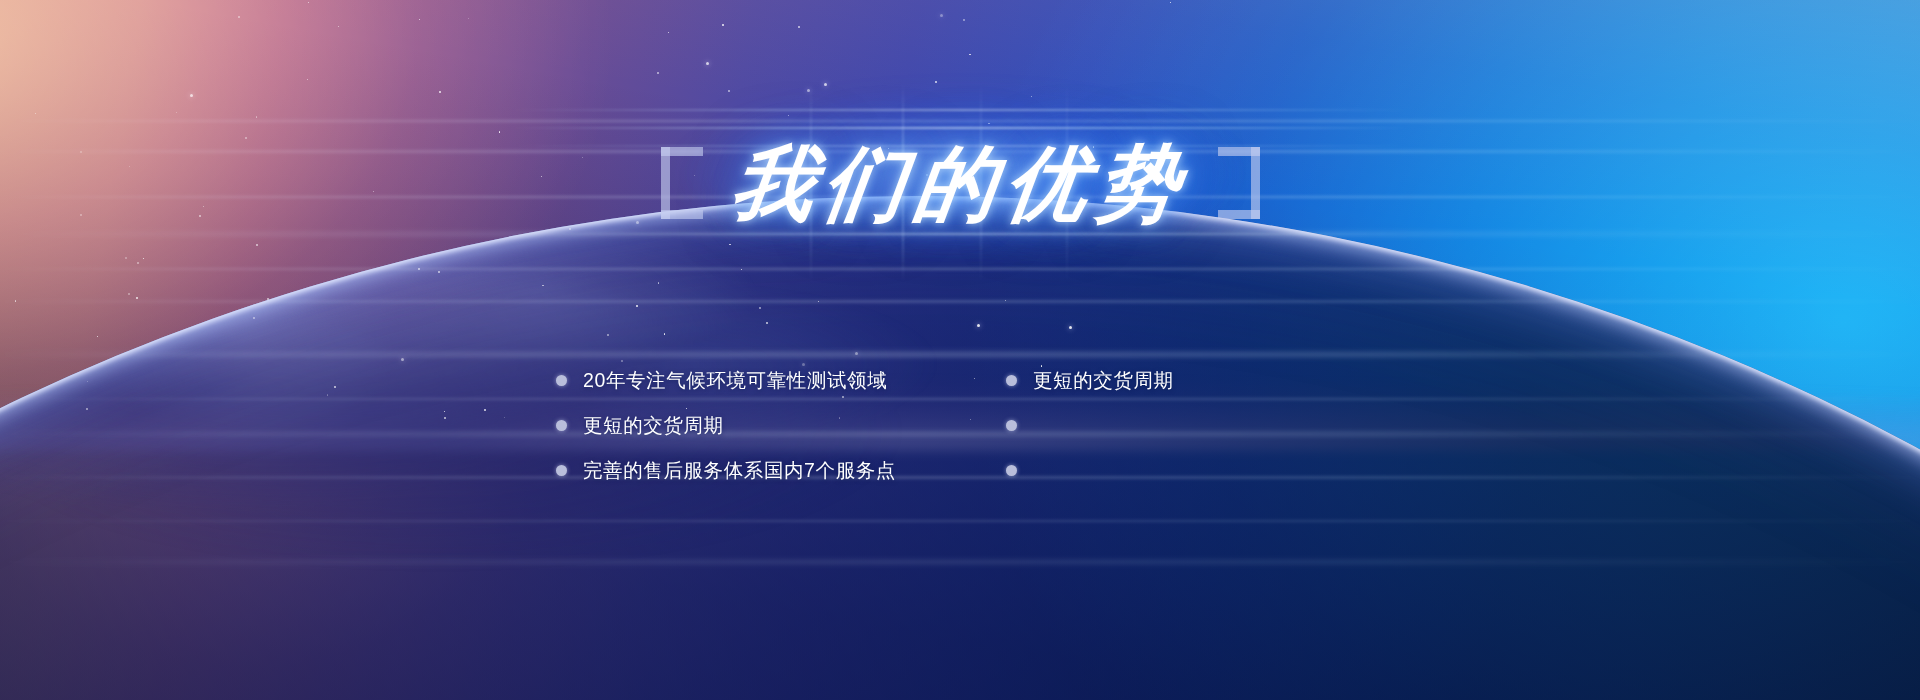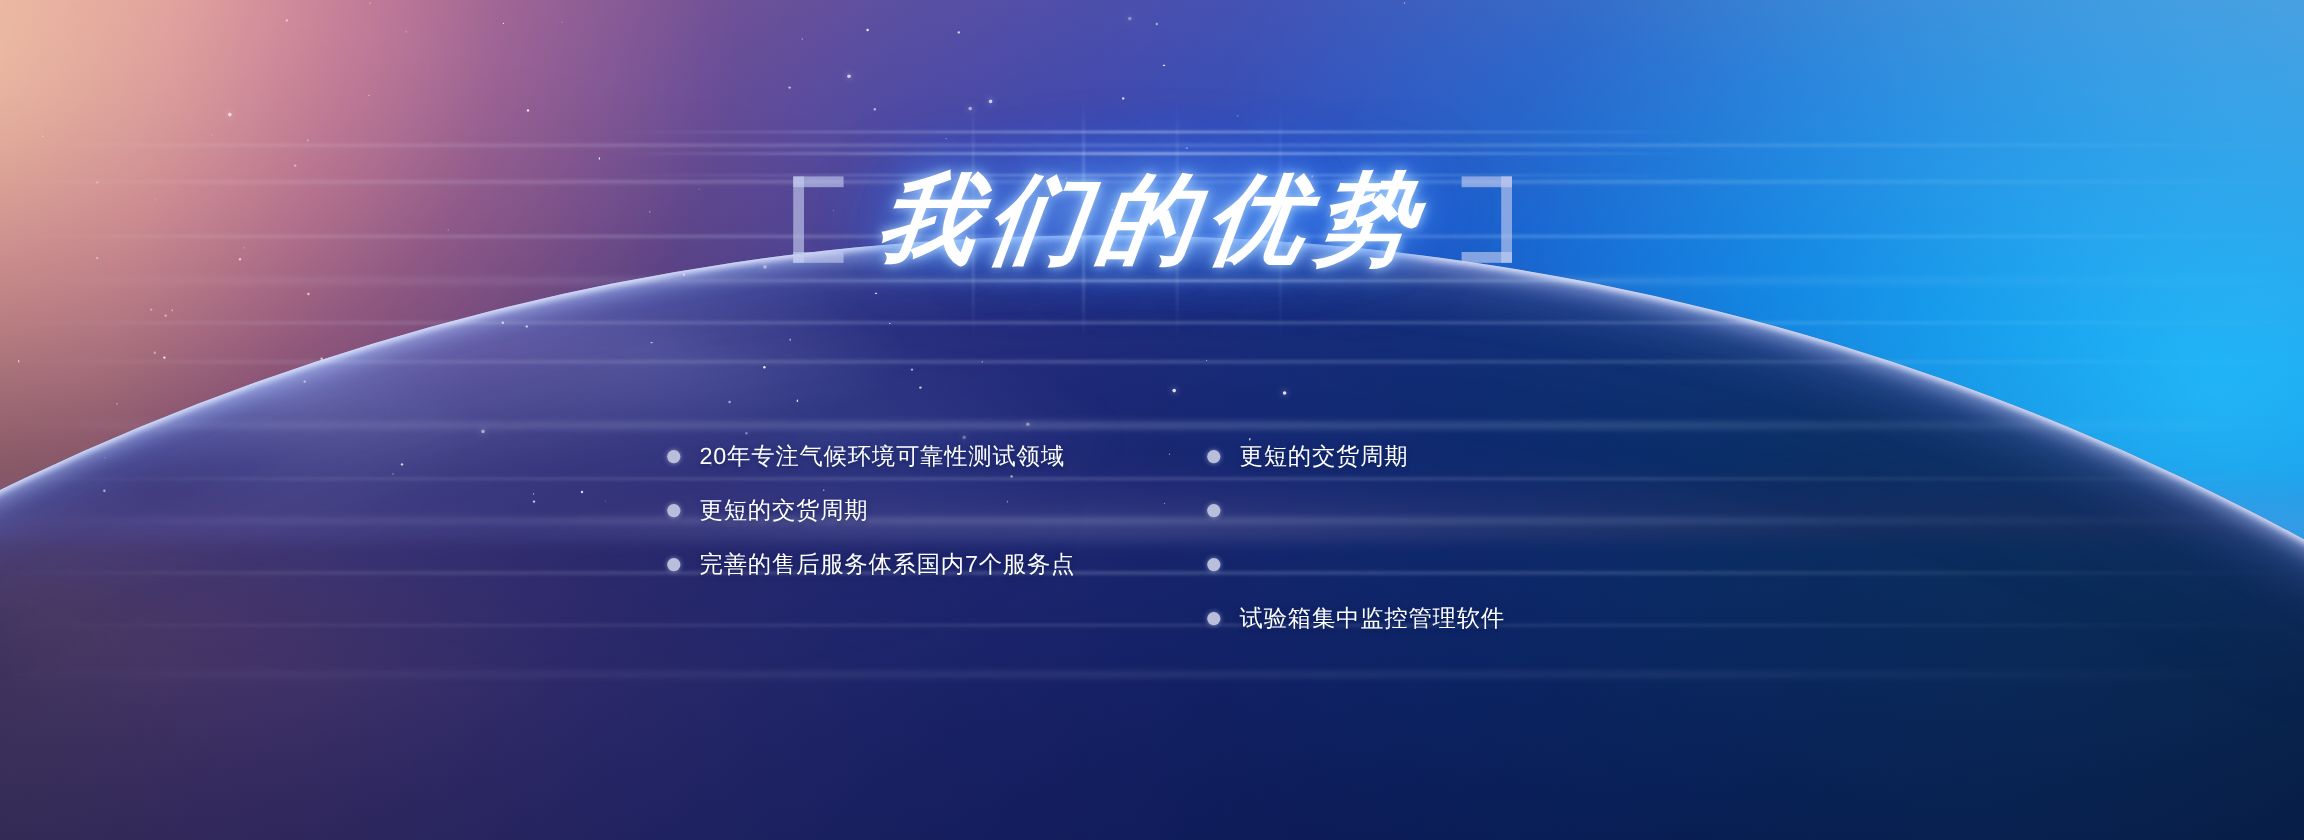--- a/index.html
+++ b/index.html
@@ -436,20 +436,16 @@
       <div class="bullet">
         <span class="dot"></span>
         <span class="btext">更短的交货周期</span>
       </div>
       <div class="bullet">
         <span class="dot"></span>
       </div>
       <div class="bullet">
         <span class="dot"></span>
       </div>
-      <div class="bullet">
-        <span class="dot"></span>
-        <span class="btext">试验箱集中监控管理软件</span>
-      </div>
     </div>
 
   </div>
 </div>
 
 </body></html>

